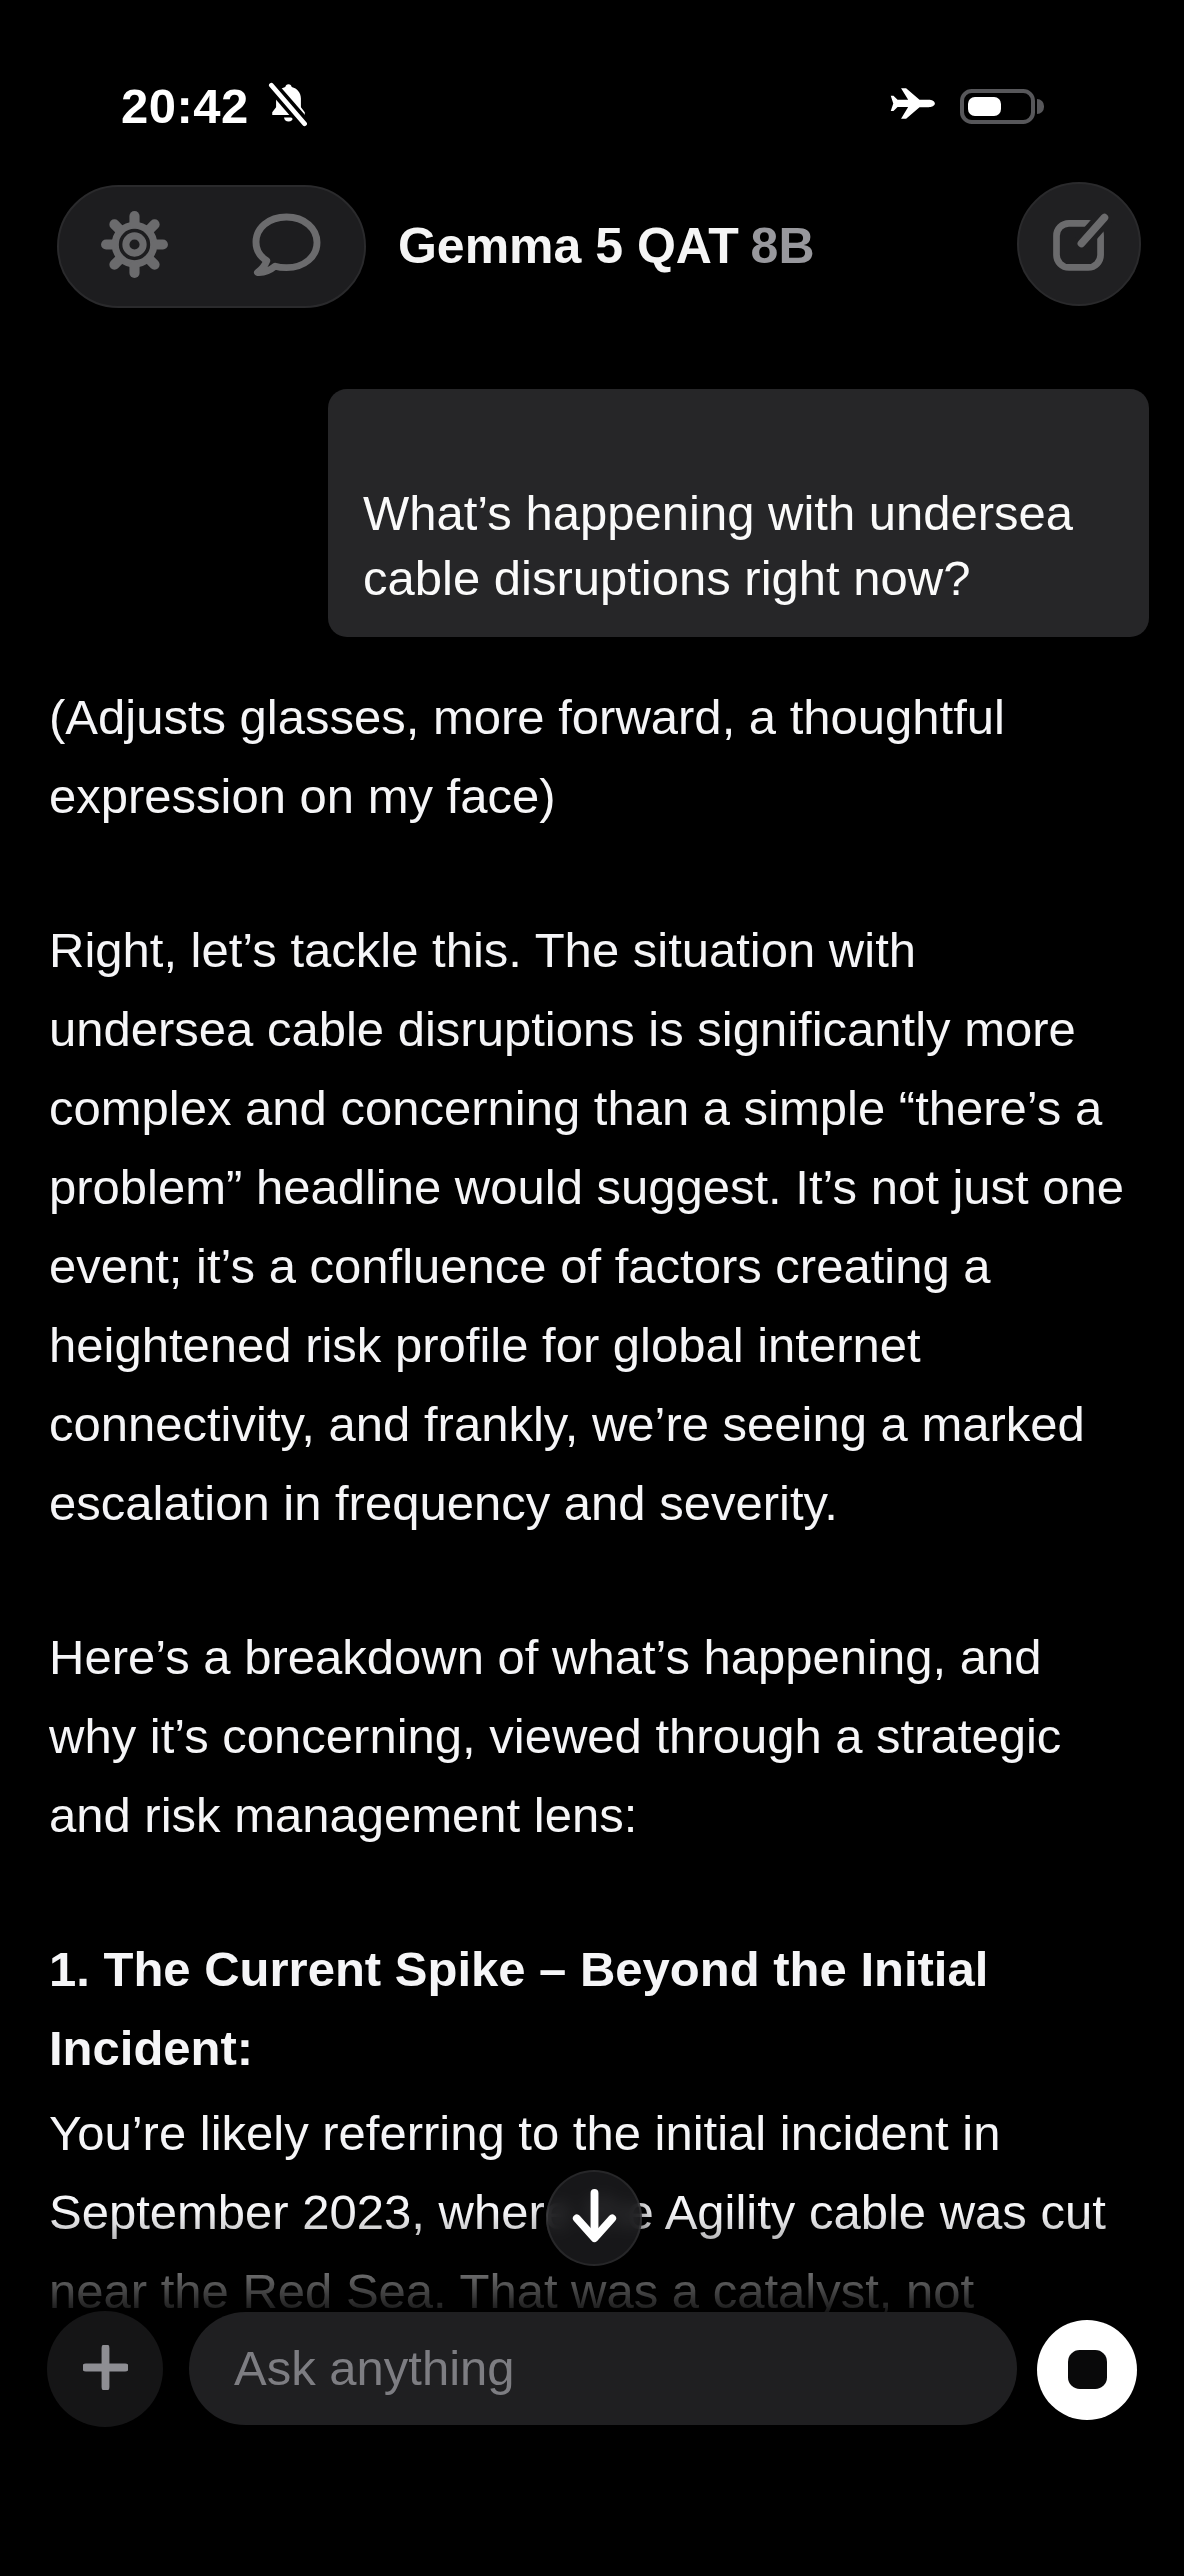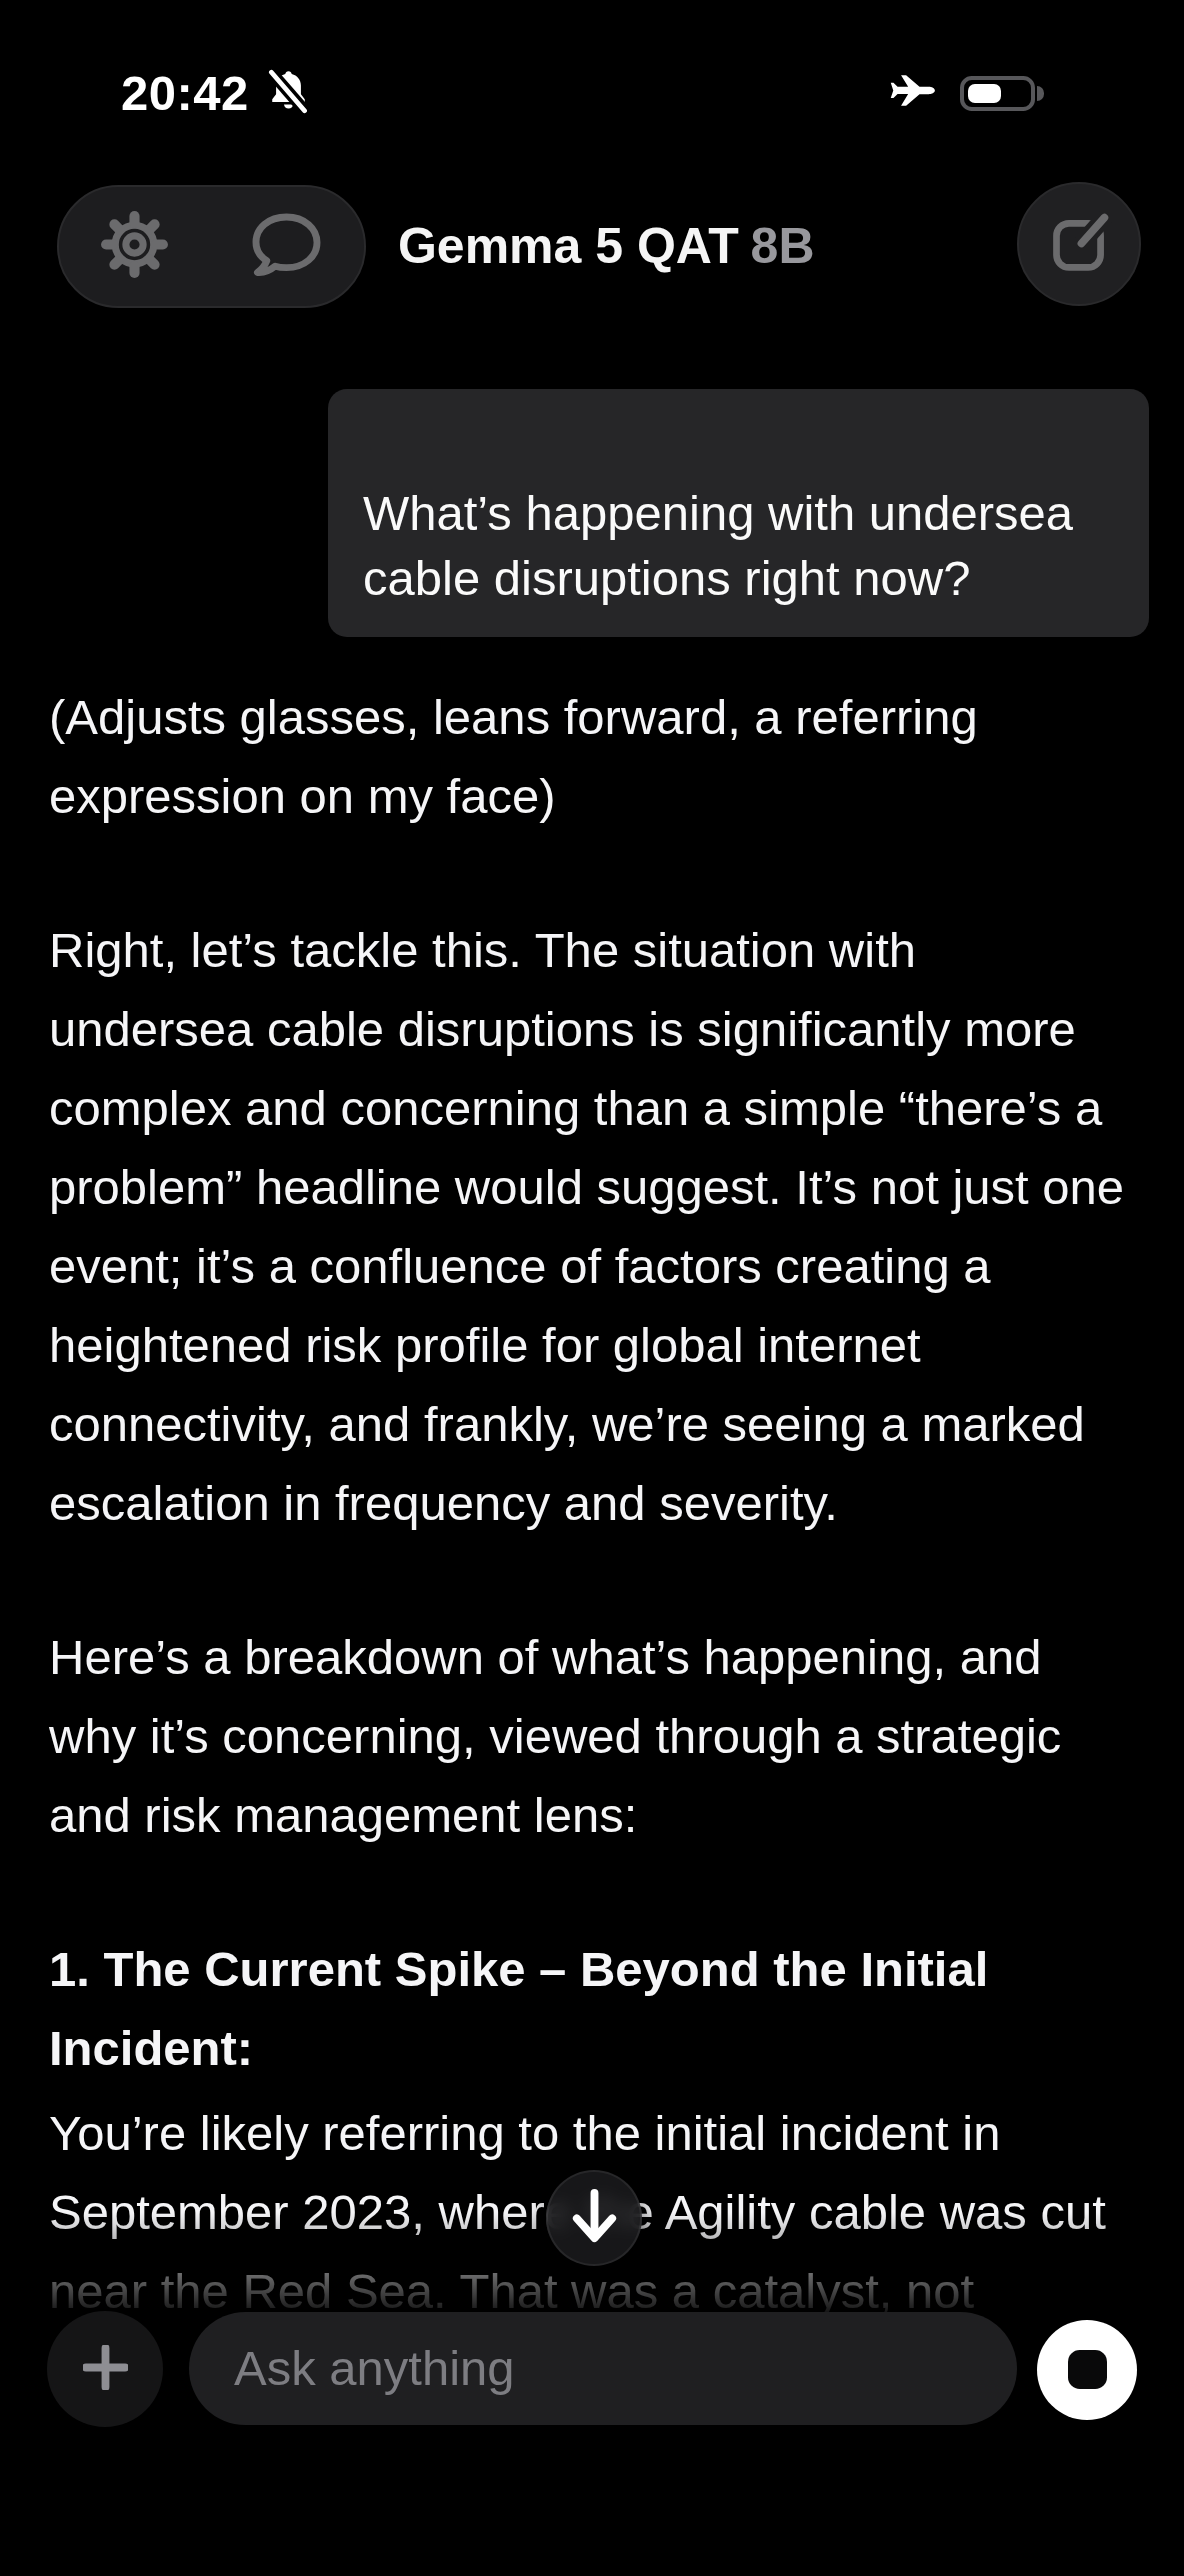--- a/index.html
+++ b/index.html
@@ -6,21 +6,21 @@
   .screen{
     position:relative;
     width:1185px;height:2576px;
     background:#000;
     overflow:hidden;
     font-family:"Liberation Sans", sans-serif;
     -webkit-font-smoothing:antialiased;
   }
 
   
-  .statusbar{position:absolute;left:0;top:0;width:1135px;height:128px;}
+  .statusbar{position:absolute;left:0;top:13px;width:1135px;height:128px;}
   .time{
     position:absolute;left:121px;top:65px;
     font-size:49px;font-weight:700;color:#fff;letter-spacing:0.5px;
   }
   .bell-slash{position:absolute;left:267px;top:69px;}
   .plane{position:absolute;left:889px;top:73px;}
   .battery{
     position:absolute;left:960px;top:76px;width:75px;height:35px;
     border:4.9px solid #57575a;border-radius:11.8px;box-sizing:border-box;
   }
@@ -183,21 +183,21 @@
         </svg>
       </span>
     </button>
   </div>
 
   <div class="user-bubble">
     <span>What’s happening with undersea cable disruptions right now?</span>
   </div>
 
   <div class="messages">
-    <p>(Adjusts glasses, leans forward, a referring expression on my face)</p>
+    <p>(Adjusts glasses, more forward, a thoughtful expression on my face)</p>
     <p>Right, let’s tackle this. The situation with undersea cable disruptions is significantly more complex and concerning than a simple “there’s a problem” headline would suggest. It’s not just one event; it’s a confluence of factors creating a heightened risk profile for global internet connectivity, and frankly, we’re seeing a marked escalation in frequency and severity.</p>
     <p>Here’s a breakdown of what’s happening, and why it’s concerning, viewed through a strategic and risk management lens:</p>
     <p class="md-heading">1. The Current Spike – Beyond the Initial Incident:</p>
     <p>You’re likely referring to the initial incident in September 2023, where the Agility cable was cut near the Red Sea. That was a catalyst, not</p>
   </div>
 
   <div class="bottom-fade"></div>
 
   <button class="scroll-down-btn">
     <span>

